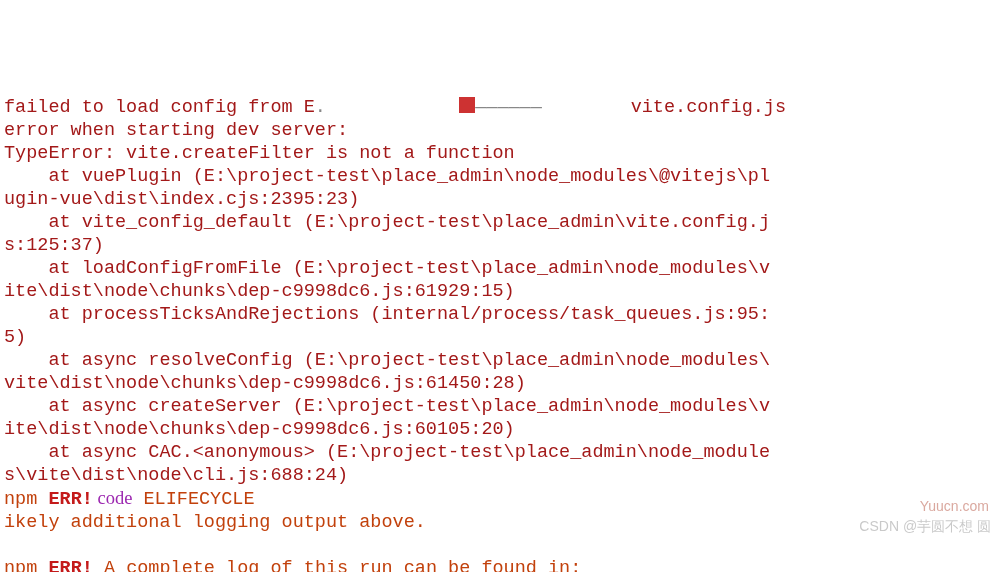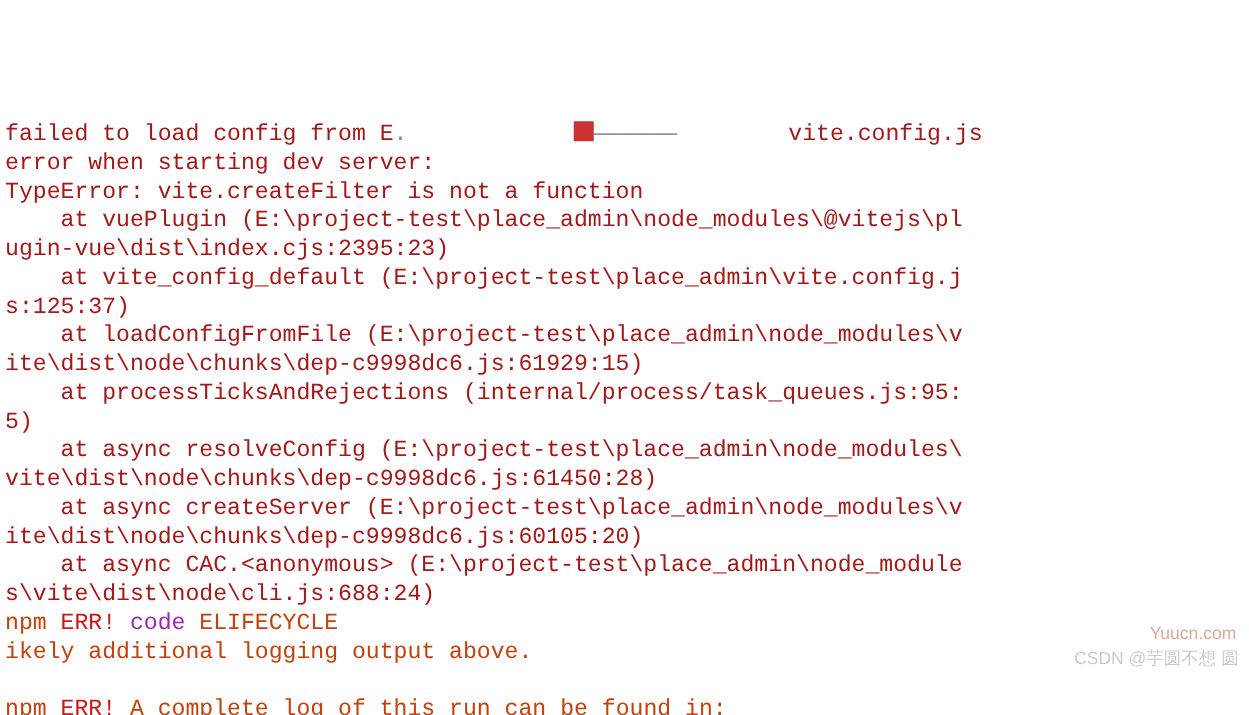--- a/index.html
+++ b/index.html
@@ -11,23 +11,23 @@
     font-size: 18.5px;
     line-height: 23px;
     padding: 4px 4px;
     position: relative;
     overflow: hidden;
     color: #2b2b2b;
     white-space: pre;
   }
   .line { display: block; }
   .red { color: #a31919; }
-  .npm-err { color: #c41a1a; font-weight: normal; }
+  .npm-err { color: #c41a1a; font-weight: bold; }
   .npm-label { color: #c2410c; }
-  .code-label { color: #9c27b0; }
+  .code-label { color: #9c27b0; font-family: Liberation Serif, serif; }
   .gray { color: #888; }
   .block-red {
     display: inline-block;
     width: 16px;
     height: 16px;
     background: #cd3232;
     vertical-align: middle;
     position: relative;
     top: -2px;
   }

